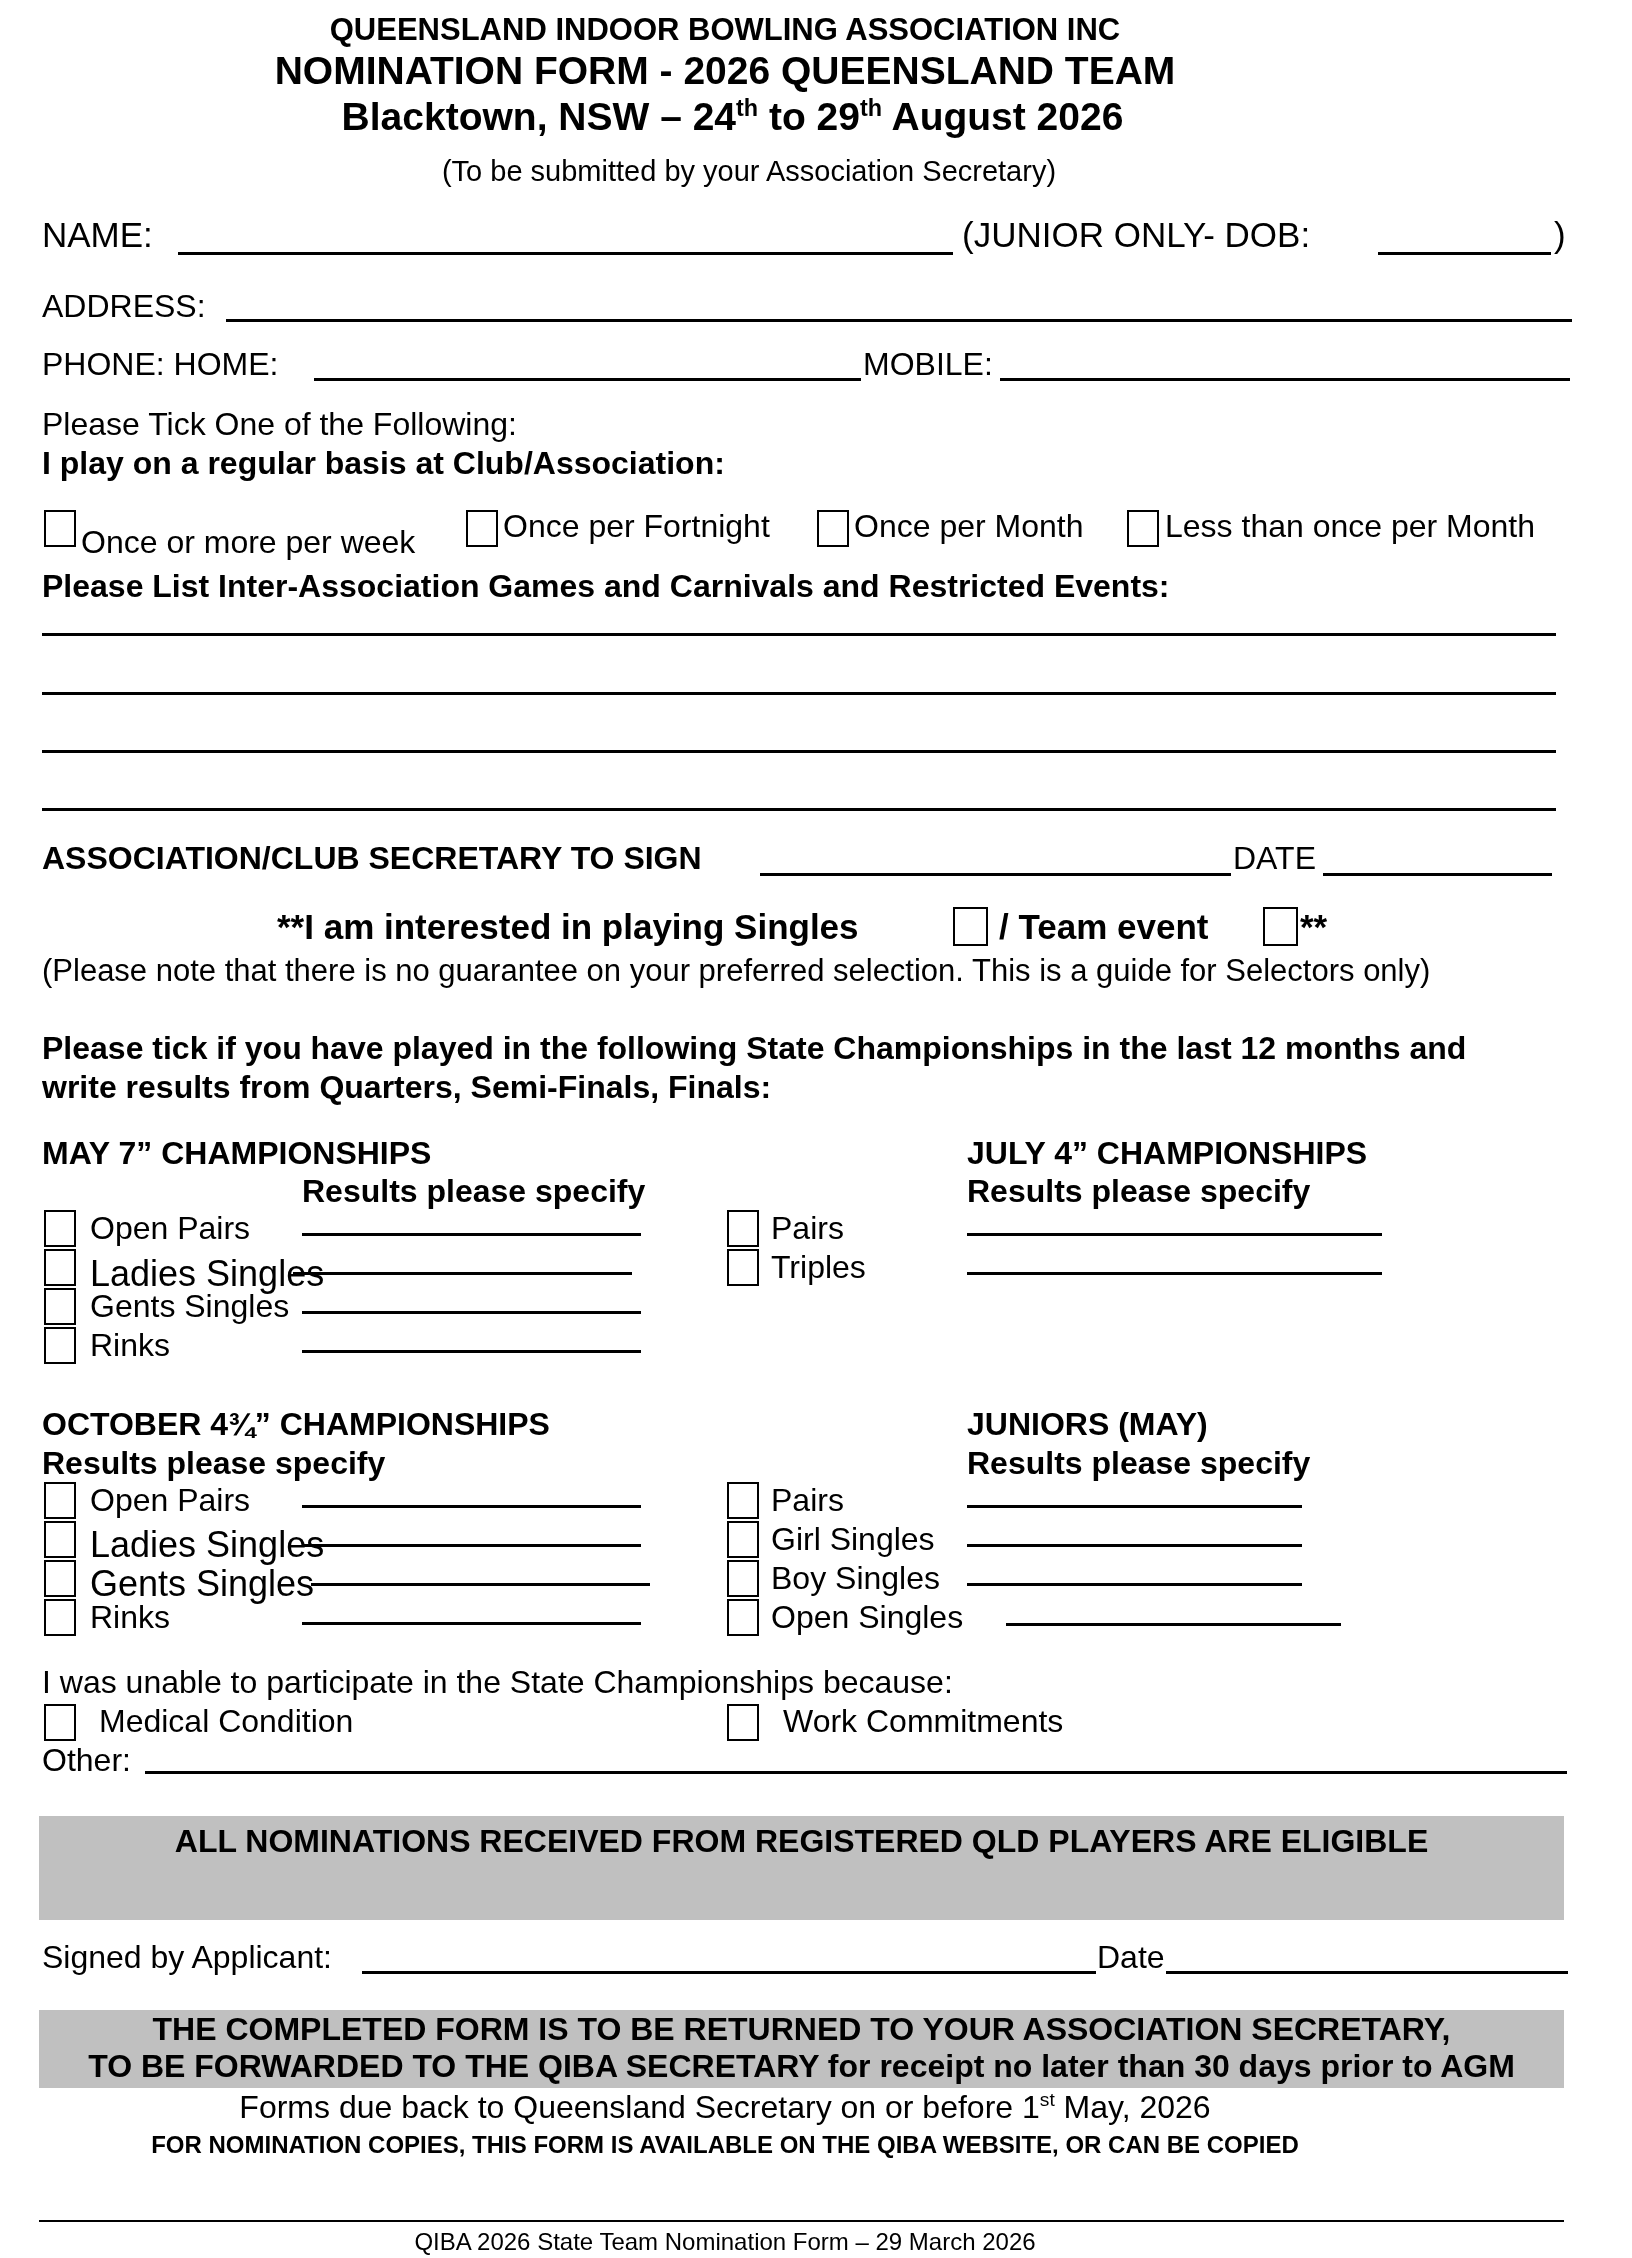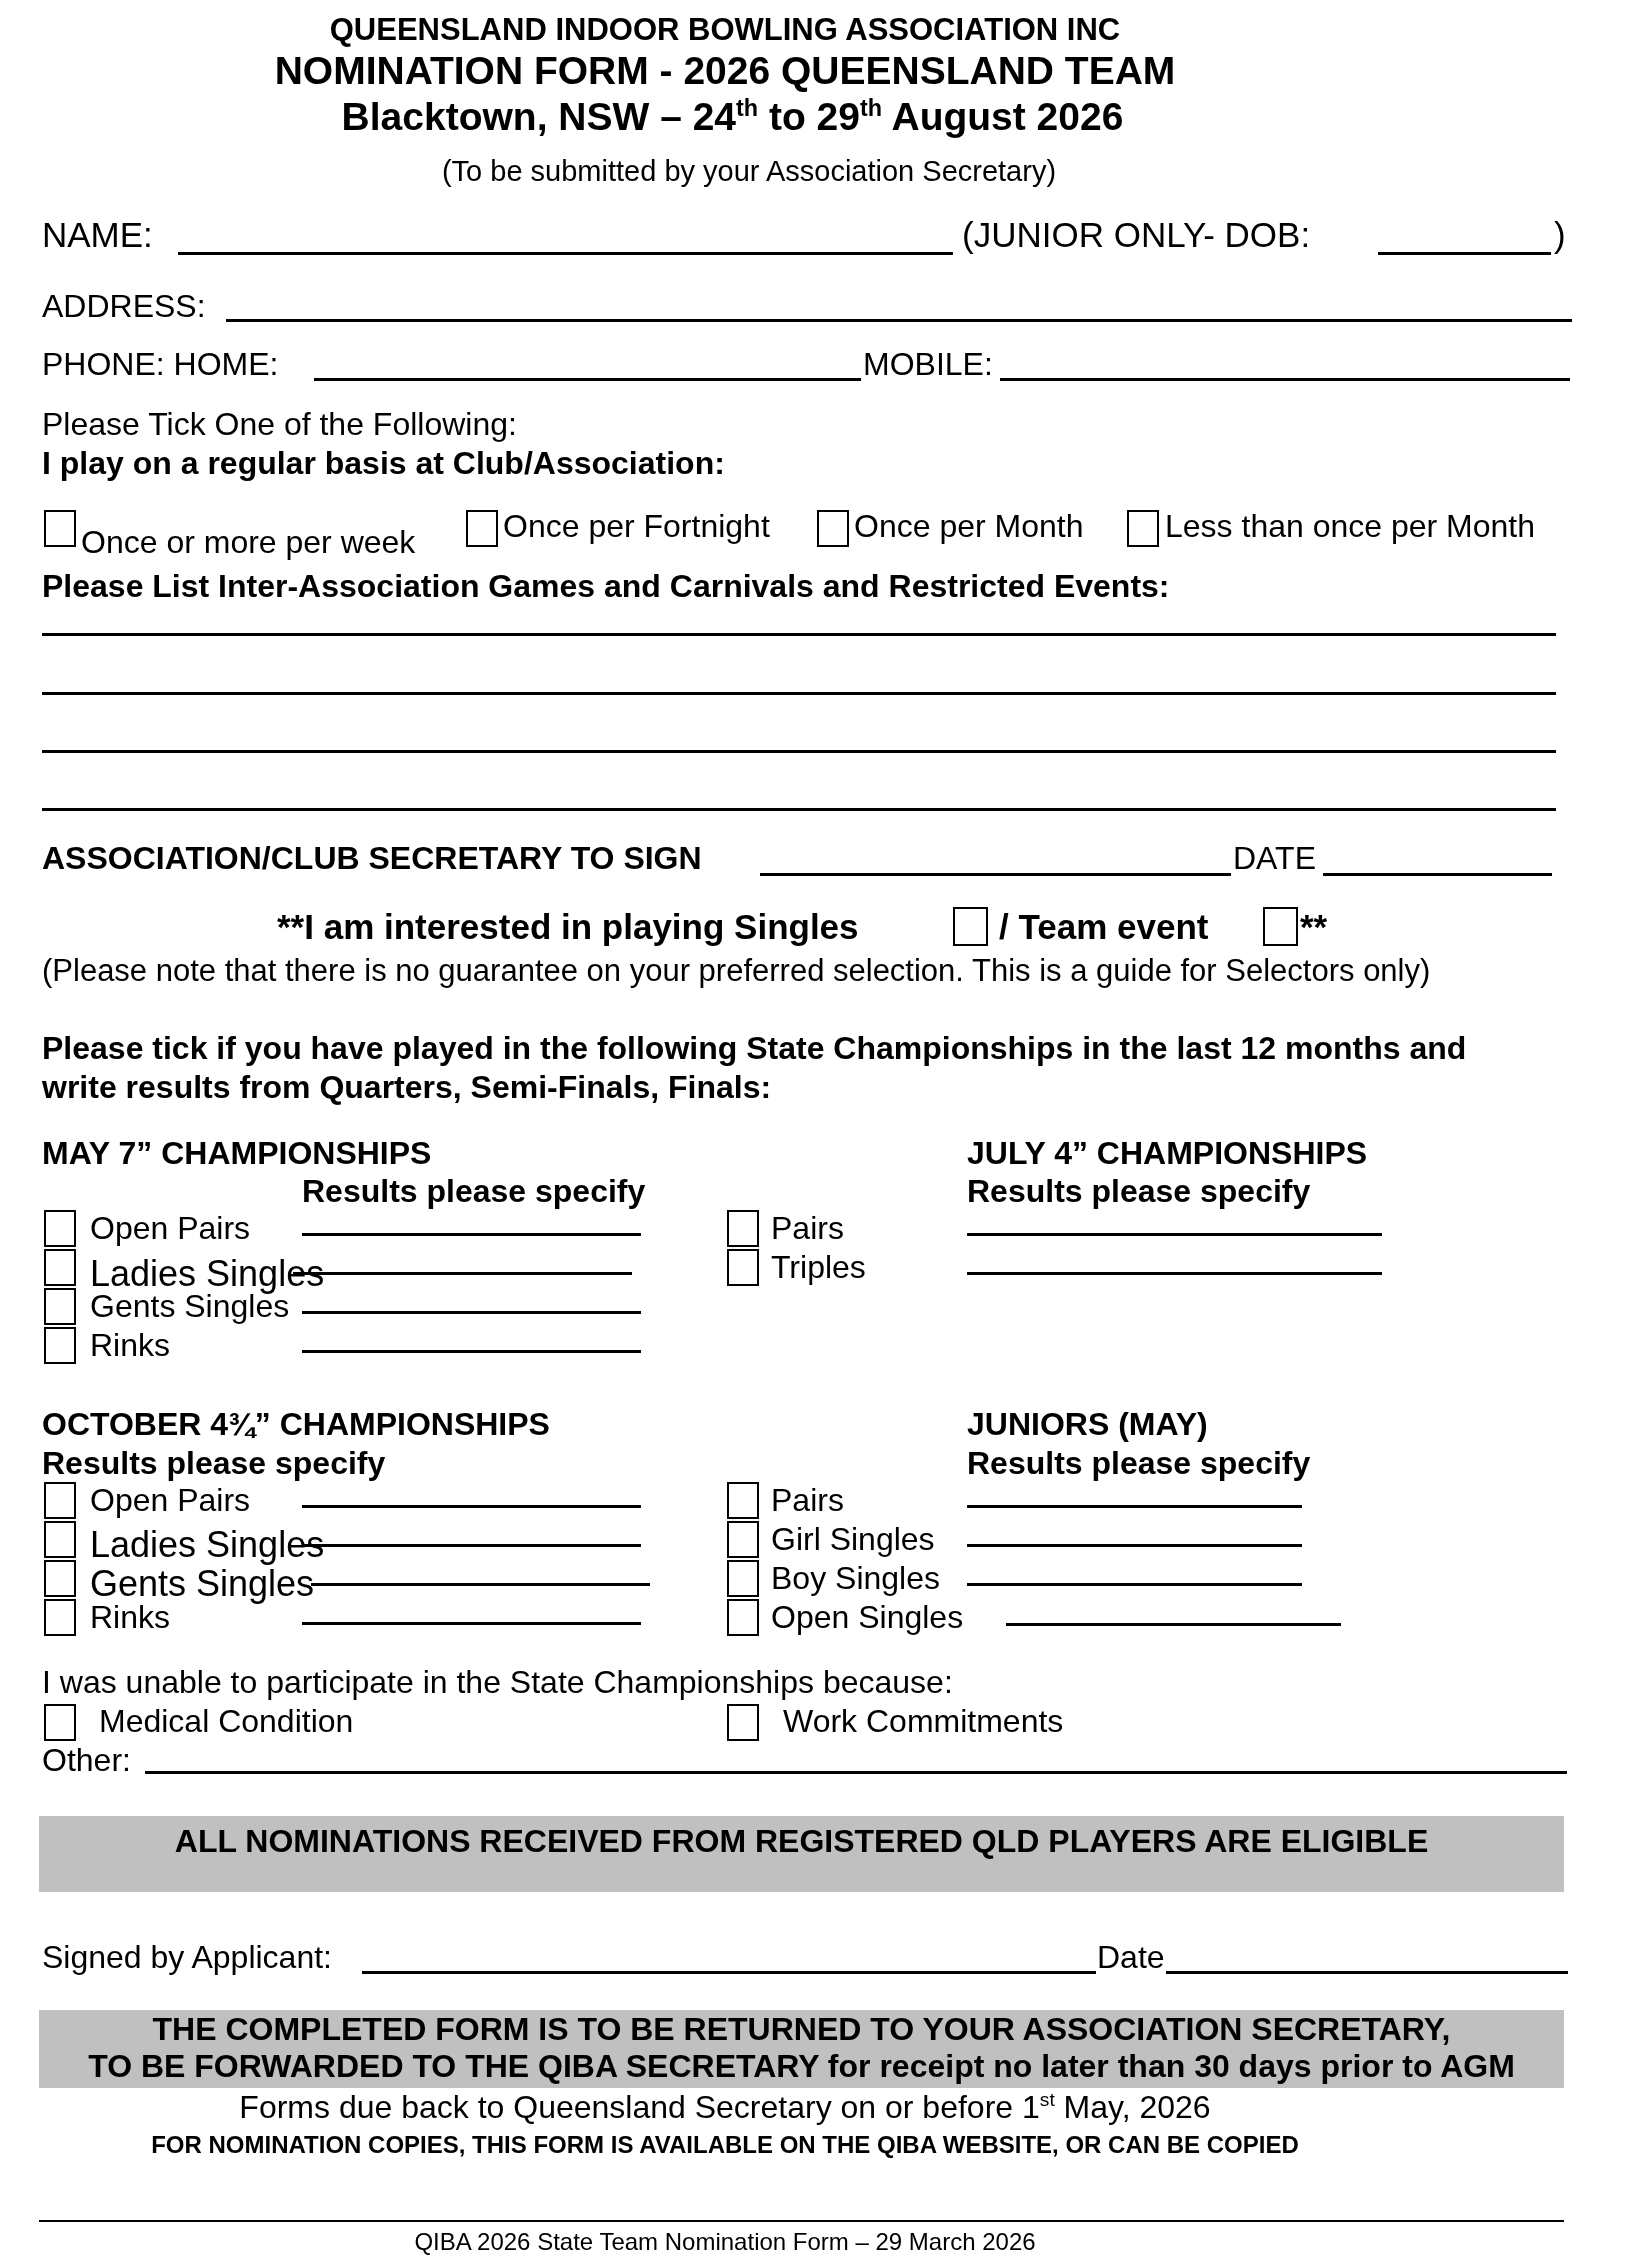--- a/index.html
+++ b/index.html
@@ -166,21 +166,21 @@
 <div class="line" style="left:1006px; top:1623px; width:335px;"></div>
 
 <div class="abs f36" style="left:42px; top:1664px;">I was unable to participate in the State Championships because:</div>
 <div class="box lg" style="left:44px; top:1704px;"></div>
 <div class="abs f36" style="left:99px; top:1703px;">Medical Condition</div>
 <div class="box lg" style="left:727px; top:1704px;"></div>
 <div class="abs f36" style="left:783px; top:1703px;">Work Commitments</div>
 <div class="abs f36" style="left:42px; top:1742px;">Other:</div>
 <div class="line" style="left:145px; top:1771px; width:1422px;"></div>
 
-<div class="banner" style="top:1816px; height:76px; padding-top:7px; font-size:32px; line-height:37px;">
+<div class="banner" style="top:1816px; height:104px; padding-top:7px; font-size:32px; line-height:37px;">
   <div>ALL NOMINATIONS RECEIVED FROM REGISTERED QLD PLAYERS ARE ELIGIBLE</div>
 </div>
 
 <div class="abs f36" style="left:42px; top:1939px;">Signed by Applicant:</div>
 <div class="line" style="left:362px; top:1971px; width:734px;"></div>
 <div class="abs f36" style="left:1097px; top:1939px;">Date</div>
 <div class="line" style="left:1166px; top:1971px; width:402px;"></div>
 
 <div class="banner" style="top:2010px; height:78px; padding-top:1px; font-size:32px; line-height:37px;">
   <div>THE COMPLETED FORM IS TO BE RETURNED TO YOUR ASSOCIATION SECRETARY,</div>

